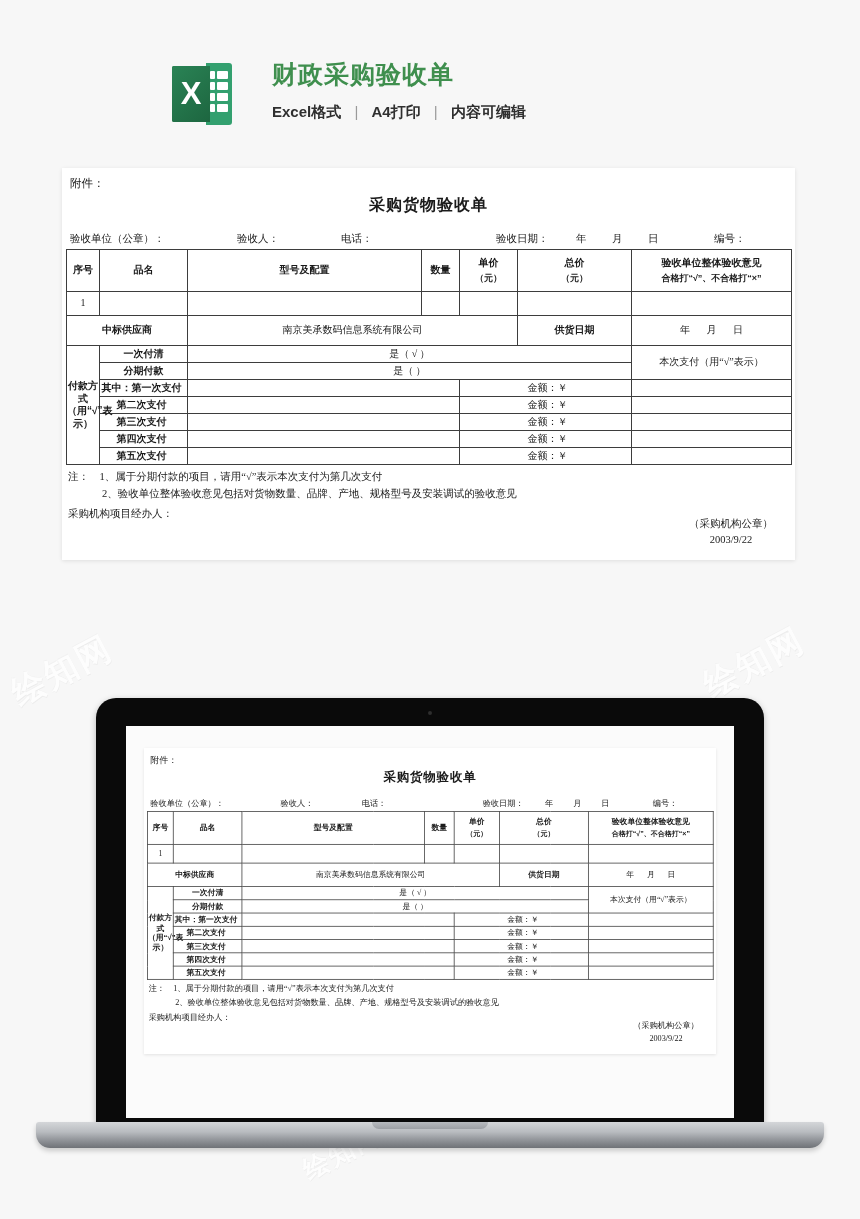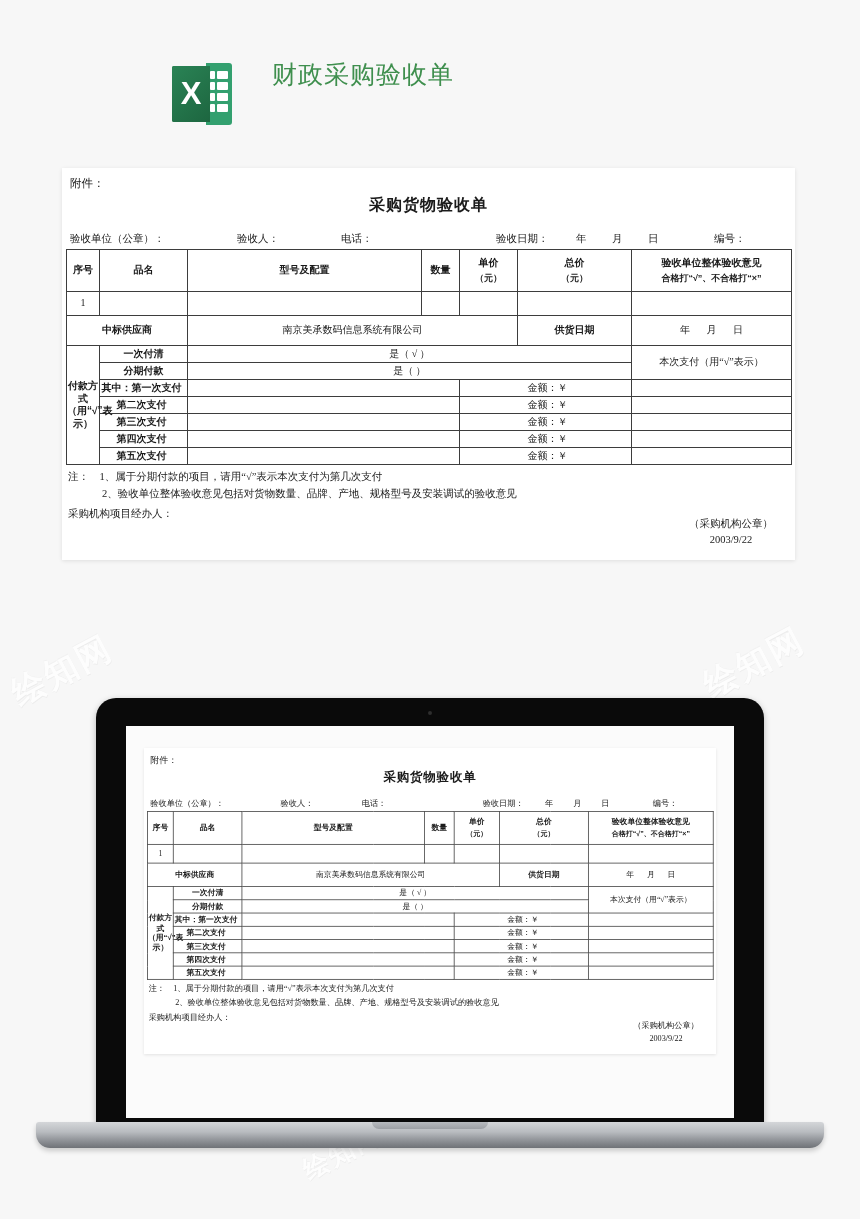--- a/index.html
+++ b/index.html
@@ -28,21 +28,21 @@
       color:#fff;font-family:"Liberation Sans",sans-serif;font-weight:700;font-size:31px;
       display:flex;align-items:center;justify-content:center;}
   .xls-right{position:absolute;left:34px;top:0;width:26px;height:62px;background:#33a06f;
       border-radius:0 3px 3px 0;}
   .xls-grid{position:absolute;left:38px;top:8px;width:18px;height:46px;z-index:4;
       display:grid;grid-template-columns:5px 11px;grid-template-rows:repeat(4,8px);
       gap:3px 2px;}
   .xls-grid i{background:#fff;display:block;border-radius:1px;}
 
   .h-title{position:absolute;left:272px;top:58px;font-family:"Liberation Sans",sans-serif;
-      font-weight:400;font-size:25px;color:#3f8f4e;letter-spacing:1px;}
+      font-weight:700;font-size:25px;color:#3f8f4e;letter-spacing:1px;}
   .h-sub{position:absolute;left:272px;top:103px;font-family:"Liberation Sans",sans-serif;
       font-weight:700;font-size:15px;color:#2f2f2f;}
   .h-sub span.sep{color:#9a9a9a;padding:0 9px;font-weight:400;}
 
   
   .sheet{position:absolute;left:62px;top:168px;width:733px;height:392px;background:#fff;
       box-shadow:0 1px 4px rgba(0,0,0,.10);z-index:2;}
 
   .doc{position:relative;width:100%;height:100%;color:#1b1b1b;}
   .doc .attach{position:absolute;left:8px;top:8px;font-size:11.5px;}
@@ -106,20 +106,27 @@
         <i></i>
         <i></i>
         <i></i>
         <i></i>
         <i></i>
         <i></i>
         <i></i>
     </div>
   </div>
   <div class="h-title">财政采购验收单</div>
+  <div class="h-sub">
+    <span>Excel格式</span>
+    <span class="sep">|</span>
+    <span>A4打印</span>
+    <span class="sep">|</span>
+    <span>内容可编辑</span>
+  </div>
 </div>
 
 <div class="sheet">
   <div class="doc" id="doc-main">
 
     <div class="attach">附件：</div>
     <div class="title">采购货物验收单</div>
 
     <div class="metarow">
       <span style="left:6px;">验收单位（公章）：</span>

